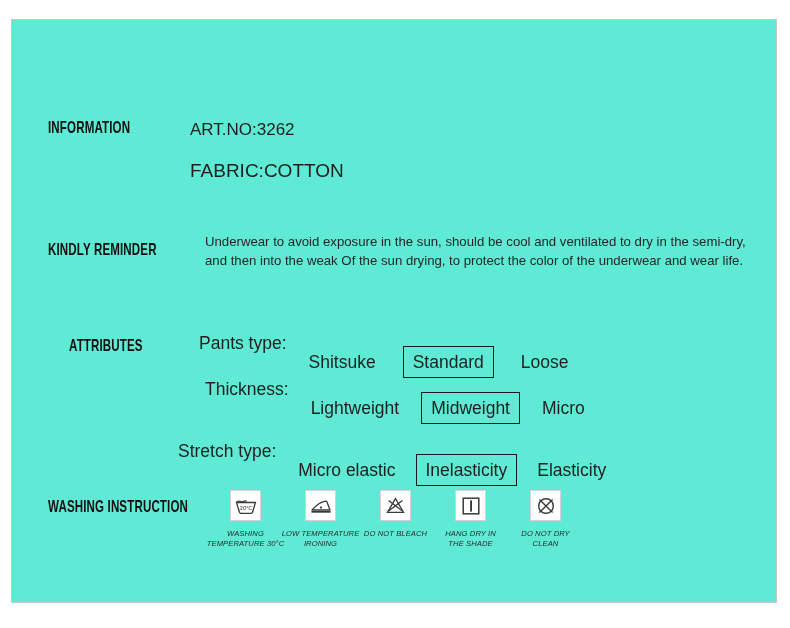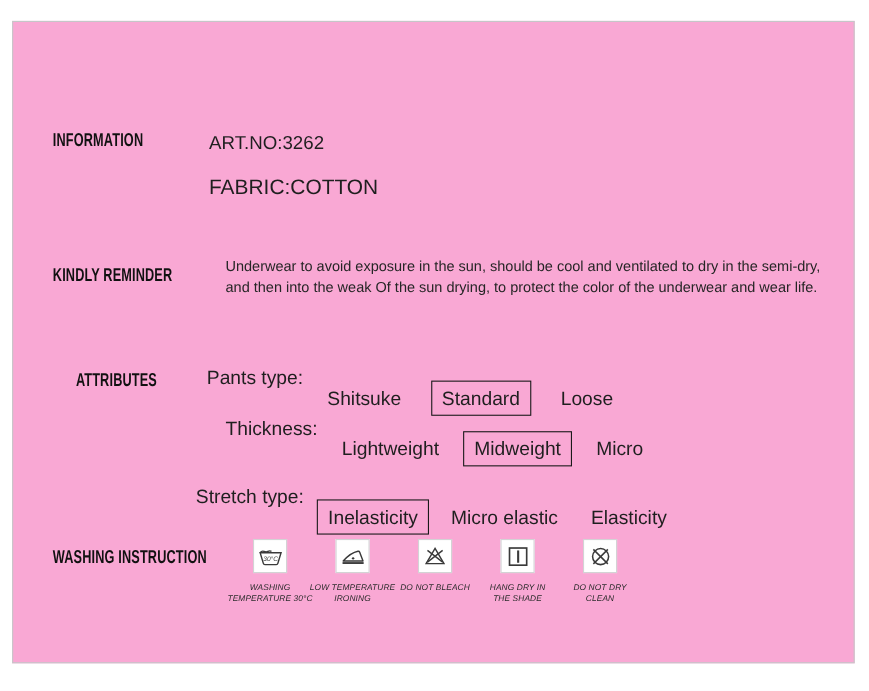--- a/index.html
+++ b/index.html
@@ -15,21 +15,21 @@
     overflow: hidden;
   }
 
   #product-detail-card {
     position: absolute;
     left: 11px;
     top: 19px;
     width: 766px;
     height: 584px;
     border: 1px solid #c6c6c8;
-    background: #f9a8d4;
+    background: #5eead4;
     box-sizing: border-box;
   }
 
   .section-head {
     position: absolute;
     font-family: "Liberation Sans Narrow", "Liberation Sans", sans-serif;
     font-weight: bold;
     font-size: 17px;
     letter-spacing: 0.2px;
     color: #111111;
@@ -82,21 +82,21 @@
     top: 303px;
     width: 100%;
   }
   .attr-row {
     position: absolute;
     height: 40px;
     display: flex;
     align-items: center;
     white-space: nowrap;
   }
-  #attr-row-0 { left: 176px; top: 0px; align-items: center; }
+  #attr-row-0 { left: 187px; top: 0px; align-items: center; }
   #attr-row-1 { left: 193px; top: 46px; }
   #attr-row-2 { left: 166px; top: 108px; }
 
   .attr-label {
     font-size: 17.5px;
     color: #1f1f1f;
     margin-right: 12px;
   }
   .attr-opt {
     font-size: 17.5px;
@@ -187,22 +187,22 @@
 
       <div class="attr-row" id="attr-row-1">
         <span class="attr-label">Thickness:</span>
         <span class="attr-opt">Lightweight</span>
         <span class="attr-opt selected">Midweight</span>
         <span class="attr-opt">Micro</span>
       </div>
 
       <div class="attr-row" id="attr-row-2">
         <span class="attr-label">Stretch type:</span>
+        <span class="attr-opt">Micro elastic</span>
         <span class="attr-opt selected">Inelasticity</span>
-        <span class="attr-opt">Micro elastic</span>
         <span class="attr-opt">Elasticity</span>
       </div>
 
     </div>
   </div>
 
   <div>
     <div class="section-head" id="washing-heading">WASHING INSTRUCTION</div>
 
     <div id="care-icons">

